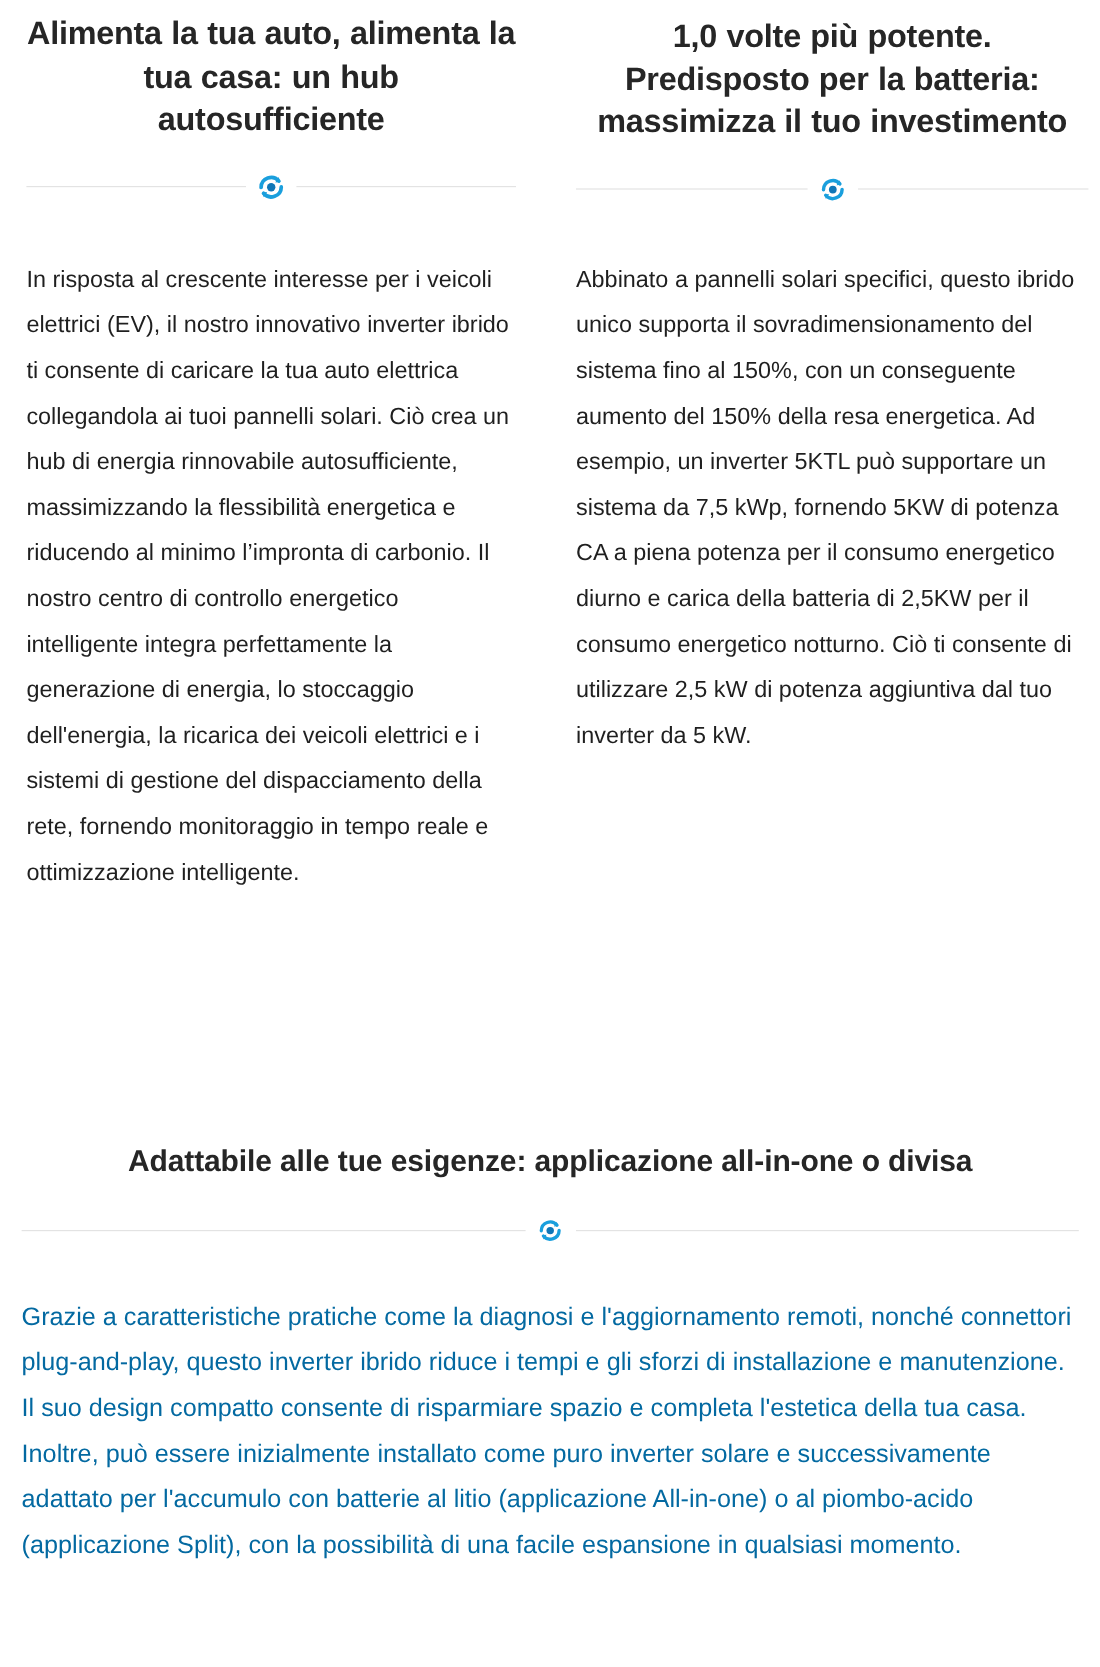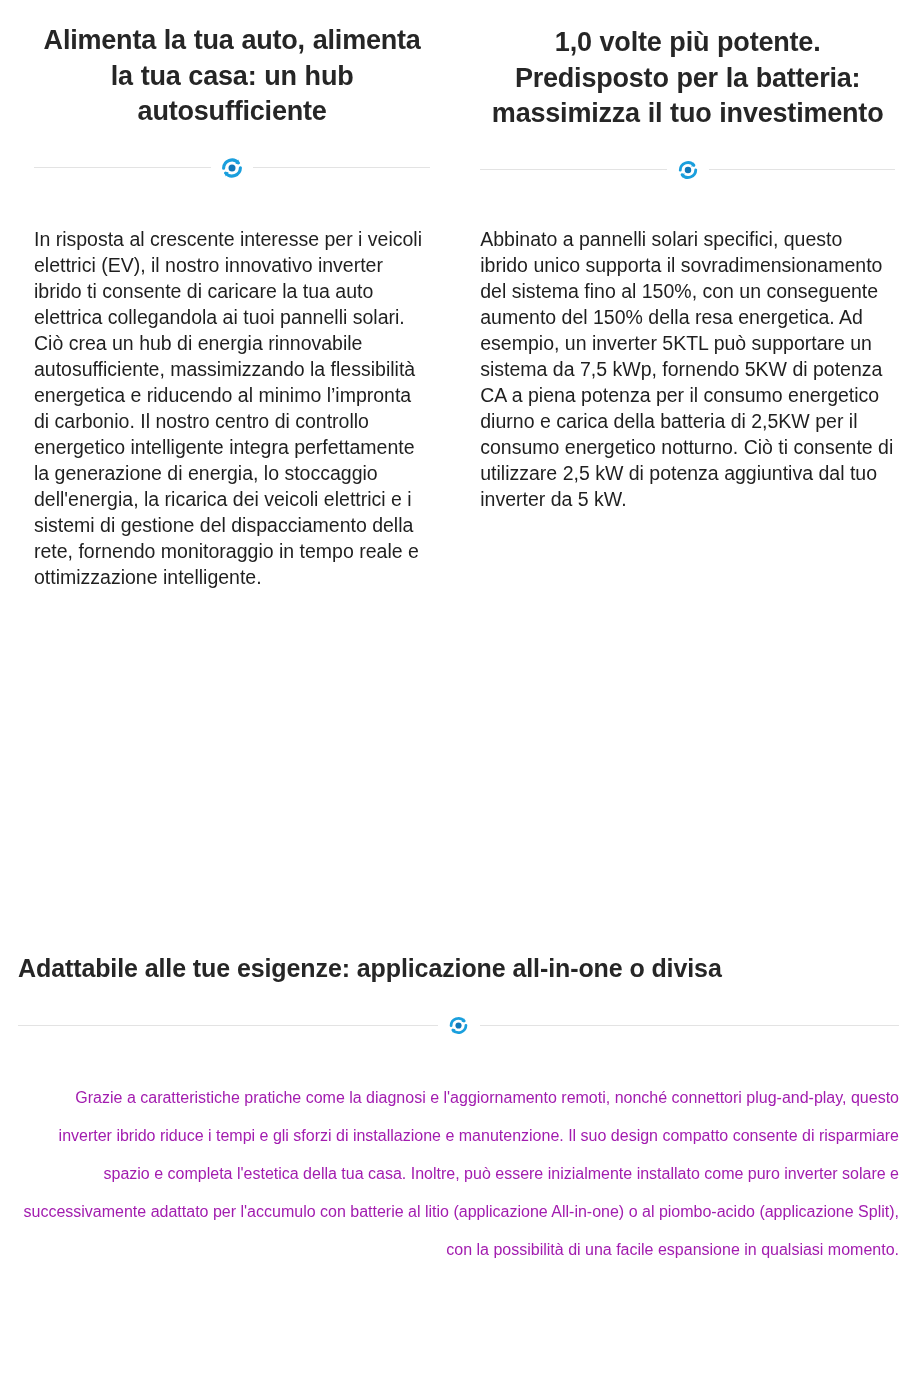--- a/index.html
+++ b/index.html
@@ -21,21 +21,21 @@
     height: 1389px;
     position: relative;
     box-sizing: border-box;
   }
 
   
   .cols {
     display: flex;
     flex-direction: row;
     align-items: flex-start;
-    padding: 12px;
+    padding: 0;
   }
   .col {
     box-sizing: border-box;
   }
   .col-left {
     width: 460px;
     padding: 0 30px 0 22px;
   }
   .col-right {
     width: 457px;
@@ -76,55 +76,55 @@
     justify-content: center;
   }
   .sync-icon { display: block; }
 
   .div-left  { margin-top: 25px; }
   .div-right { margin-top: 26px; }
 
   
   .body-text {
     font-size: 19.5px;
-    line-height: 26px;
+    line-height: 38px;
     color: #1f1f1f;
     font-weight: 400;
     margin: 0;
     text-align: left;
   }
   .col-left .body-text  { padding-top: 45px; }
   .col-right .body-text { padding-top: 44px; }
 
   
   .col-left .text-clip  { height: 700px; overflow: hidden; }
   .col-right .text-clip { height: 672px; overflow: hidden; }
 
   
   .section-wide {
     padding: 0 18px 0 18px;
     box-sizing: border-box;
   }
   .wide-heading {
     font-size: 25px;
     font-weight: 700;
-    text-align: left;
+    text-align: center;
     color: #262626;
     margin: 0;
     line-height: 1.3;
     letter-spacing: -0.1px;
   }
   .div-wide { margin-top: 29px; }
   .wide-body {
-    font-size: 16px;
+    font-size: 21px;
     line-height: 38px;
-    color: #a21caf;
+    color: #0369a1;
     margin: 0;
     padding-top: 42px;
-    text-align: right;
+    text-align: left;
   }
 
   .pos-wide { position: absolute; left: 0; top: 952px; width: 917px; }
 </style>
 </head>
 <body>
 
 <div class="page">
 
   <div class="cols">

